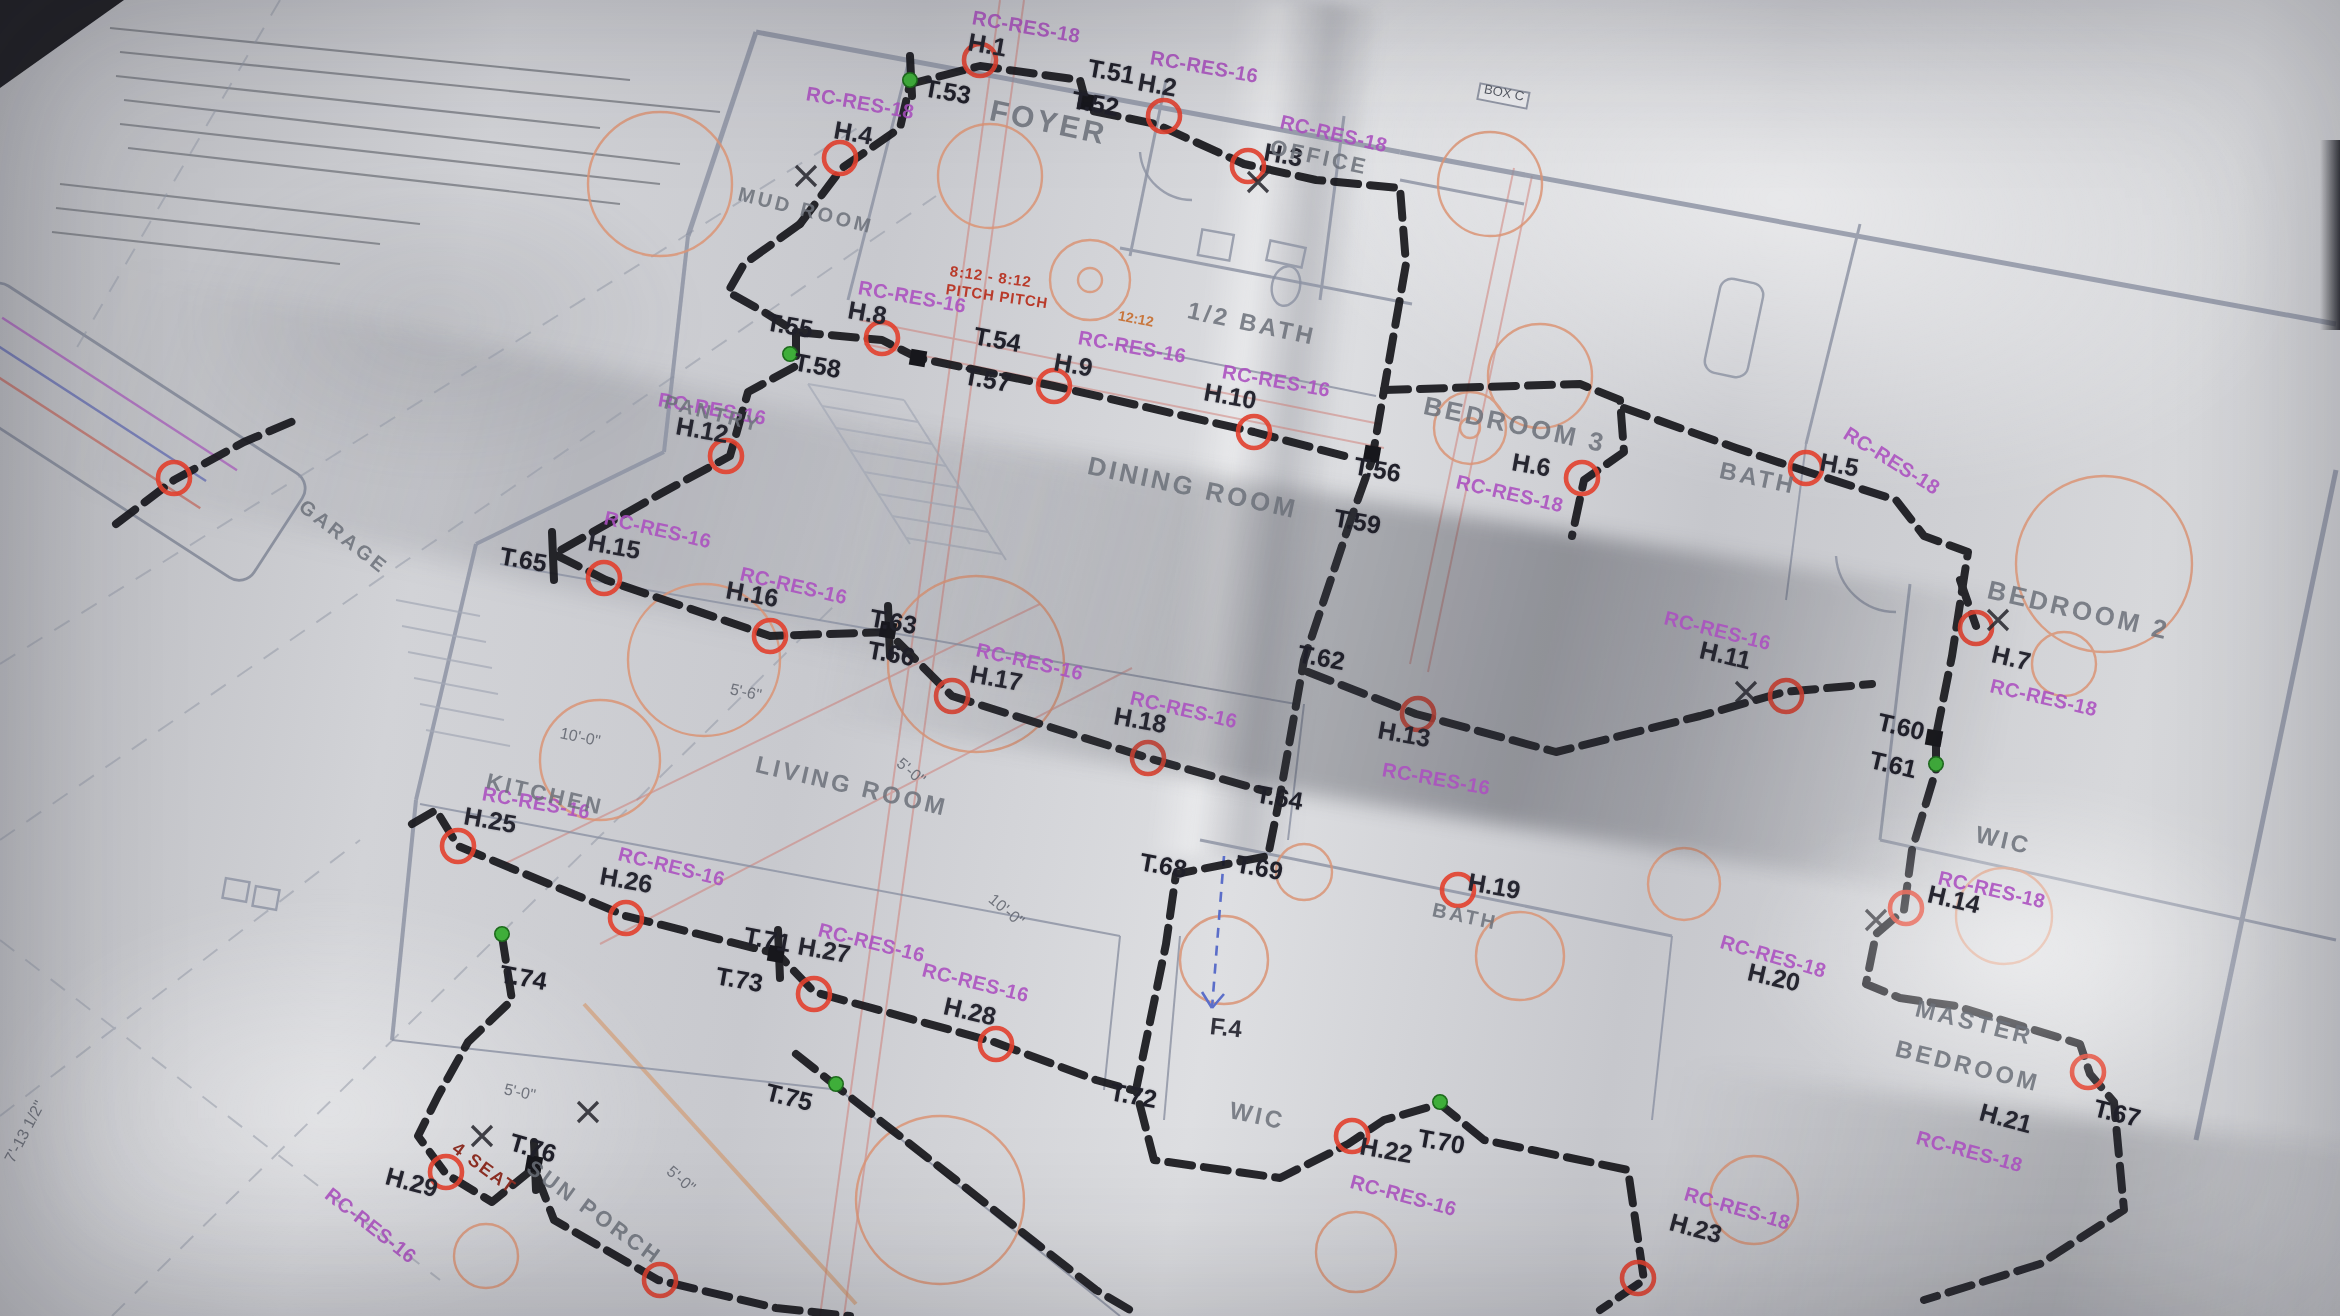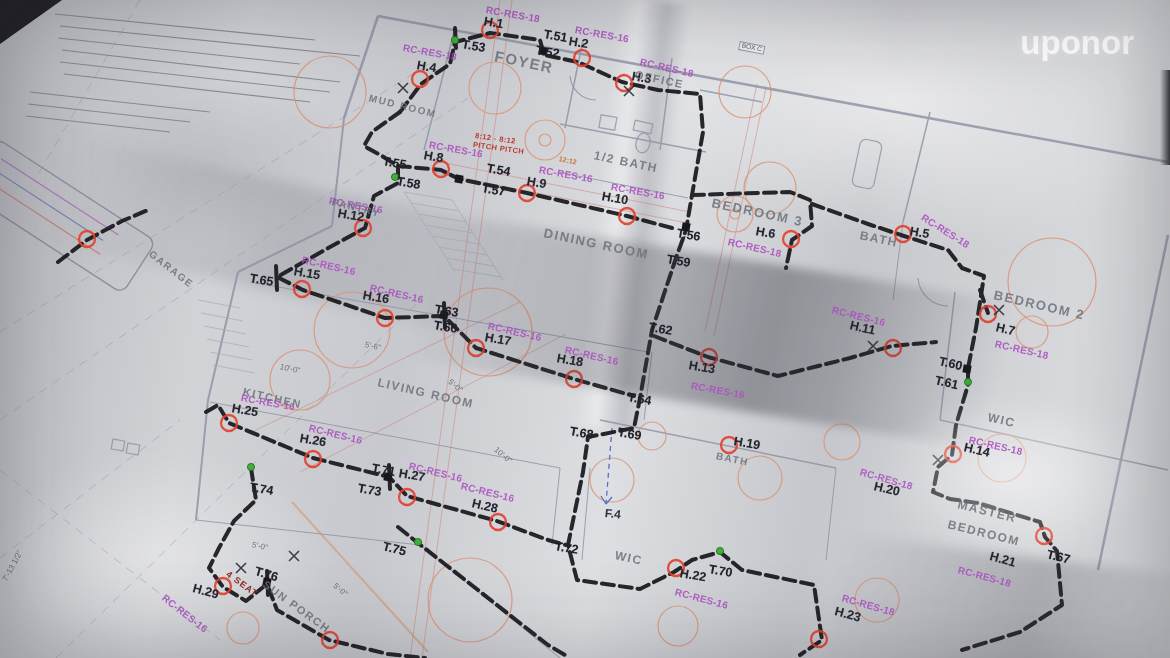--- a/index.html
+++ b/index.html
@@ -401,14 +401,13 @@
       <span class="lbl red" style="left: 473px; top: 141px; transform: rotate(8deg);">PITCH PITCH</span>
       <span class="lbl orange" style="left: 559px; top: 155px; transform: rotate(11deg); font-size: 7px;">12:12</span>
       <span class="lbl red2" style="left: 227px; top: 569px; transform: rotate(36deg); font-size: 9px;">4 SEAT</span>
       <span class="lbl f" style="left: 605px; top: 507px; transform: rotate(6deg);">F.4</span>
       <span class="lbl box" style="left: 739px; top: 41px; transform: rotate(11deg);">BOX C</span>
     </div>
 
   <div class="corner-tl"></div>
   <div class="edge-tr"></div>
 
-  <div class="logo">uponor</div>
 </div>
 
 </body></html>

